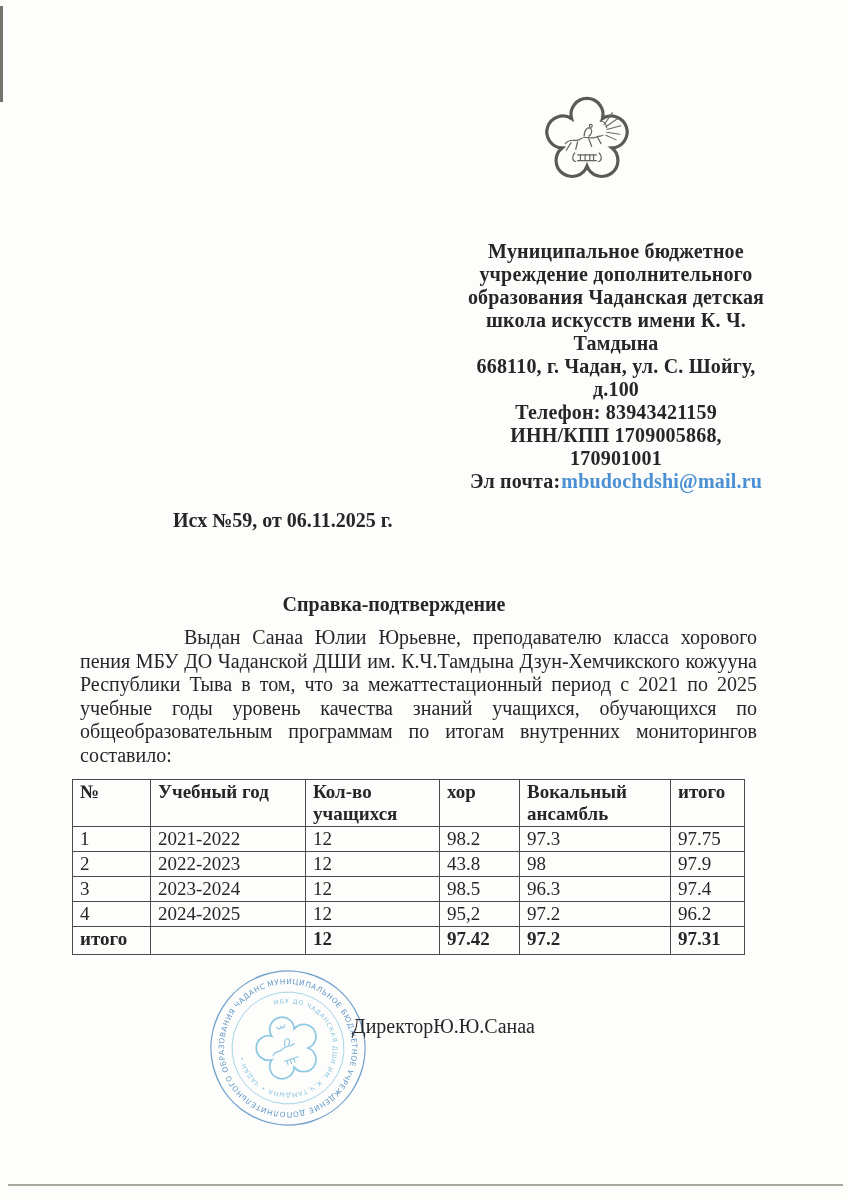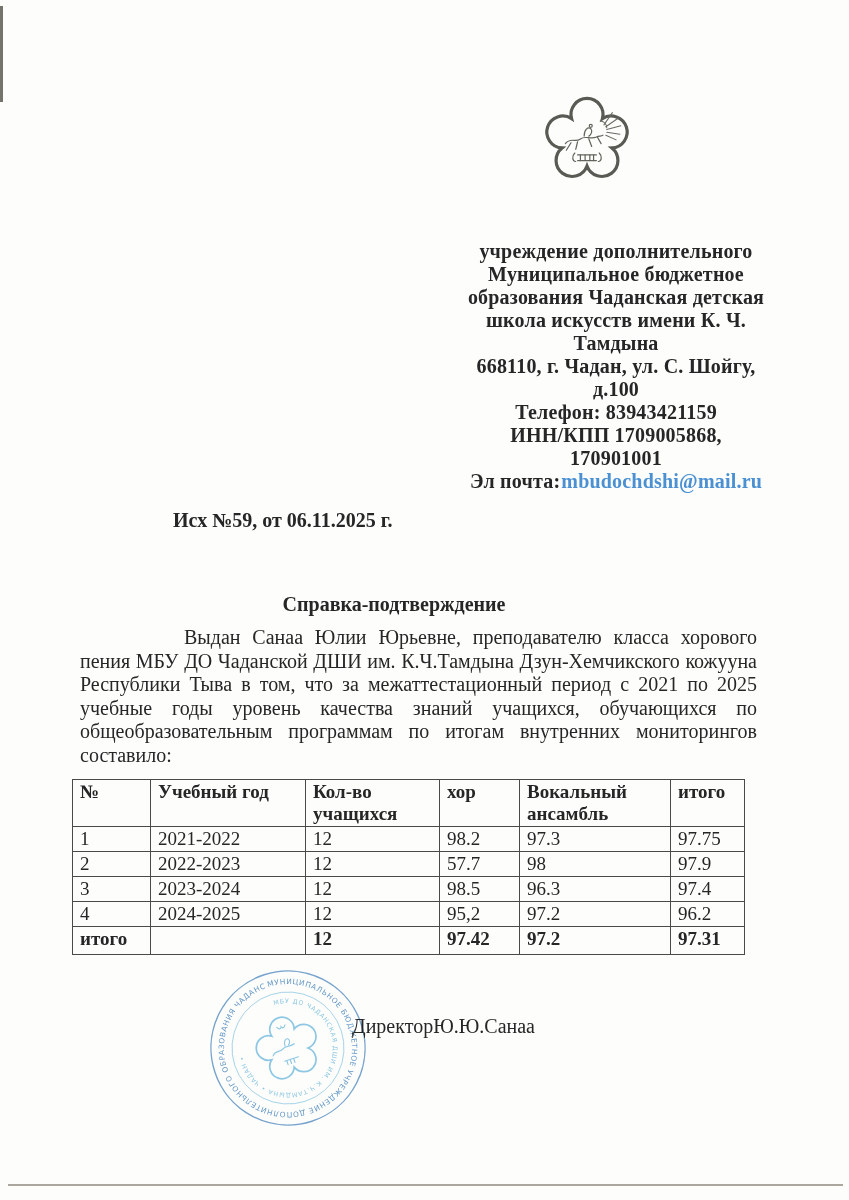--- a/index.html
+++ b/index.html
@@ -92,22 +92,22 @@
       <path d="M40 62 h20"></path>
         <path d="M40 68 h20"></path>
       <path d="M43 62 v6"></path>
         <path d="M48 62 v6"></path>
         <path d="M53 62 v6"></path>
         <path d="M57 62 v6"></path>
     </g>
   </svg>
 
   <div class="letterhead">
+    <div>Муниципальное бюджетное</div>
     <div>учреждение дополнительного</div>
-    <div>Муниципальное бюджетное</div>
     <div>образования Чаданская детская</div>
     <div>школа искусств имени К. Ч.</div>
     <div>Тамдына</div>
     <div>668110, г. Чадан, ул. С. Шойгу,</div>
     <div>д.100</div>
     <div>Телефон: 83943421159</div>
     <div>ИНН/КПП 1709005868,</div>
     <div>170901001</div>
     <div>
       <span class="email-label">Эл почта:</span><a class="email">mbudochdshi@mail.ru</a>
@@ -145,21 +145,21 @@
         <td>2021-2022</td>
         <td>12</td>
         <td>98.2</td>
         <td>97.3</td>
         <td>97.75</td>
       </tr>
       <tr>
         <td>2</td>
         <td>2022-2023</td>
         <td>12</td>
-        <td>57.7</td>
+        <td>43.8</td>
         <td>98</td>
         <td>97.9</td>
       </tr>
       <tr>
         <td>3</td>
         <td>2023-2024</td>
         <td>12</td>
         <td>98.5</td>
         <td>96.3</td>
         <td>97.4</td>

